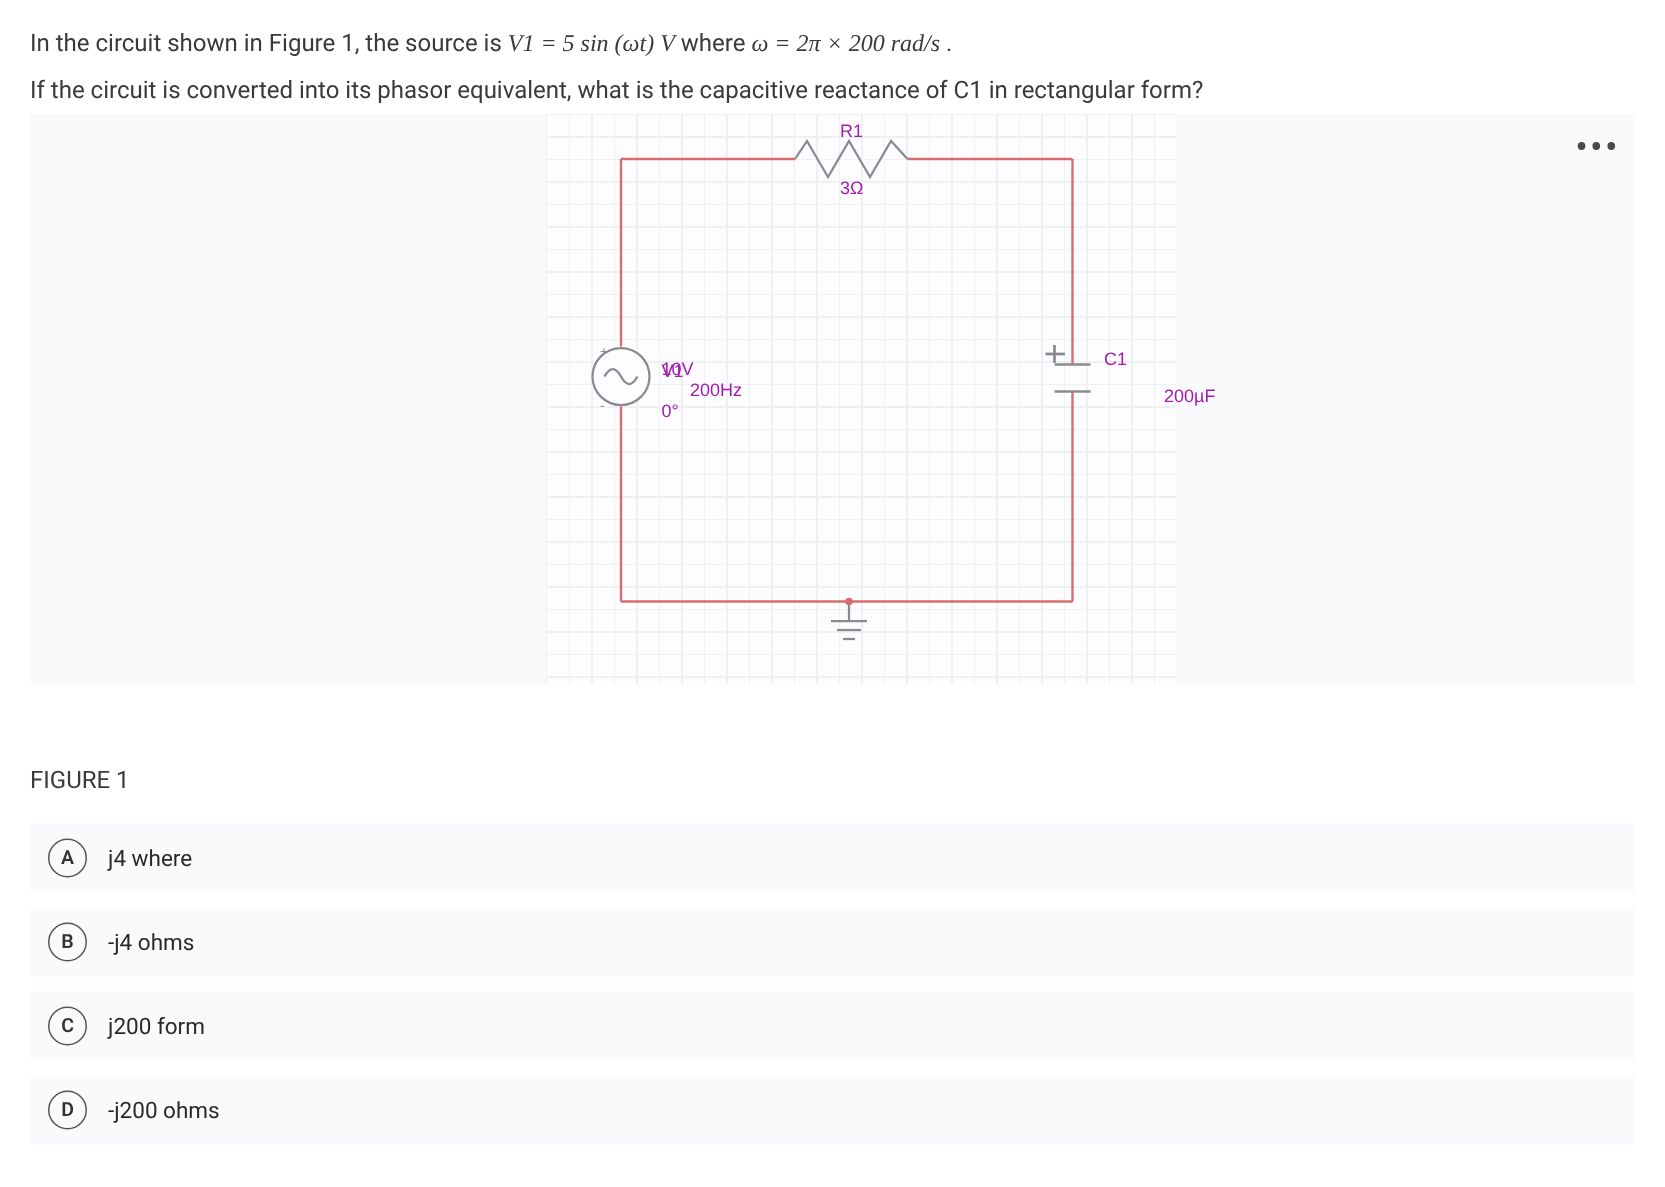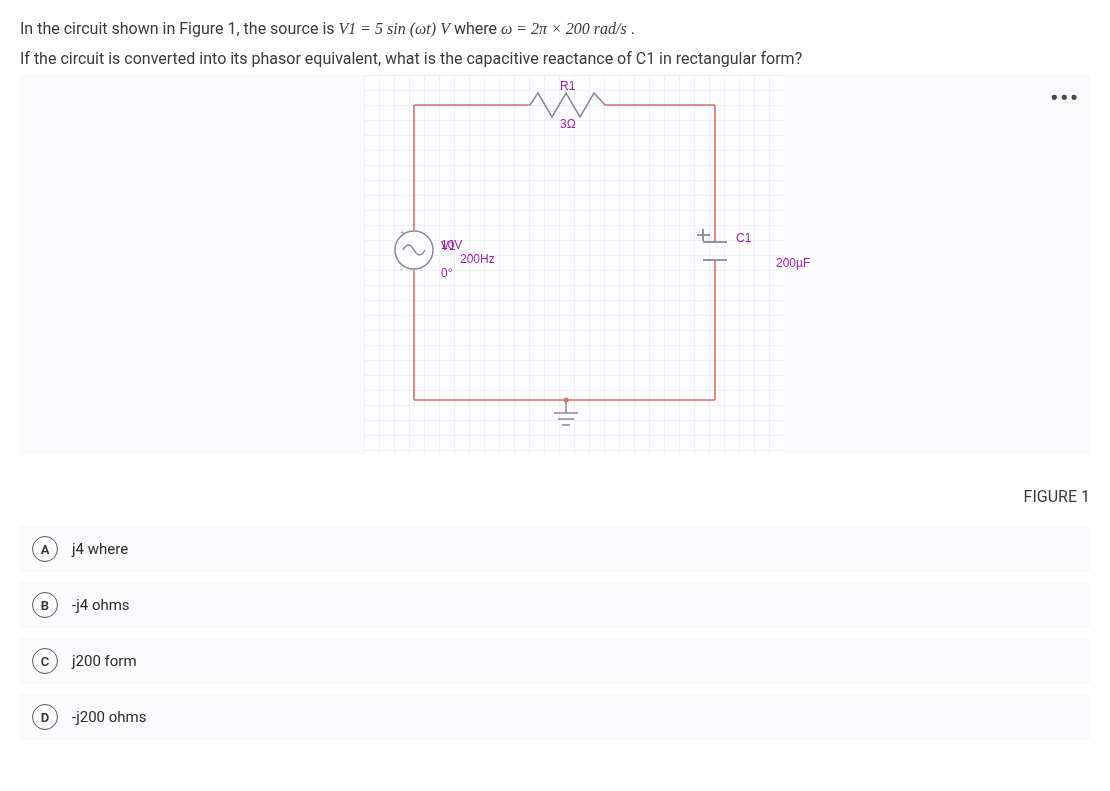--- a/index.html
+++ b/index.html
@@ -58,24 +58,23 @@
     width: 440px;
     height: 380px;
   }
   .clabel {
     position: absolute;
     font-family: sans-serif;
     font-size: 12px;
     color: #a21caf;
   }
   .figure-caption {
-    margin-top: 32px;
+    margin-top: 54px;
     font-size: 16px;
     color: #3a3a3a;
-    text-align: right;
   }
   .options {
     margin-top: 20px;
   }
   .option-row {
     background: #fafafc;
     border-radius: 2px;
     padding: 10px 12px;
     margin-bottom: 10px;
     display: flex;

